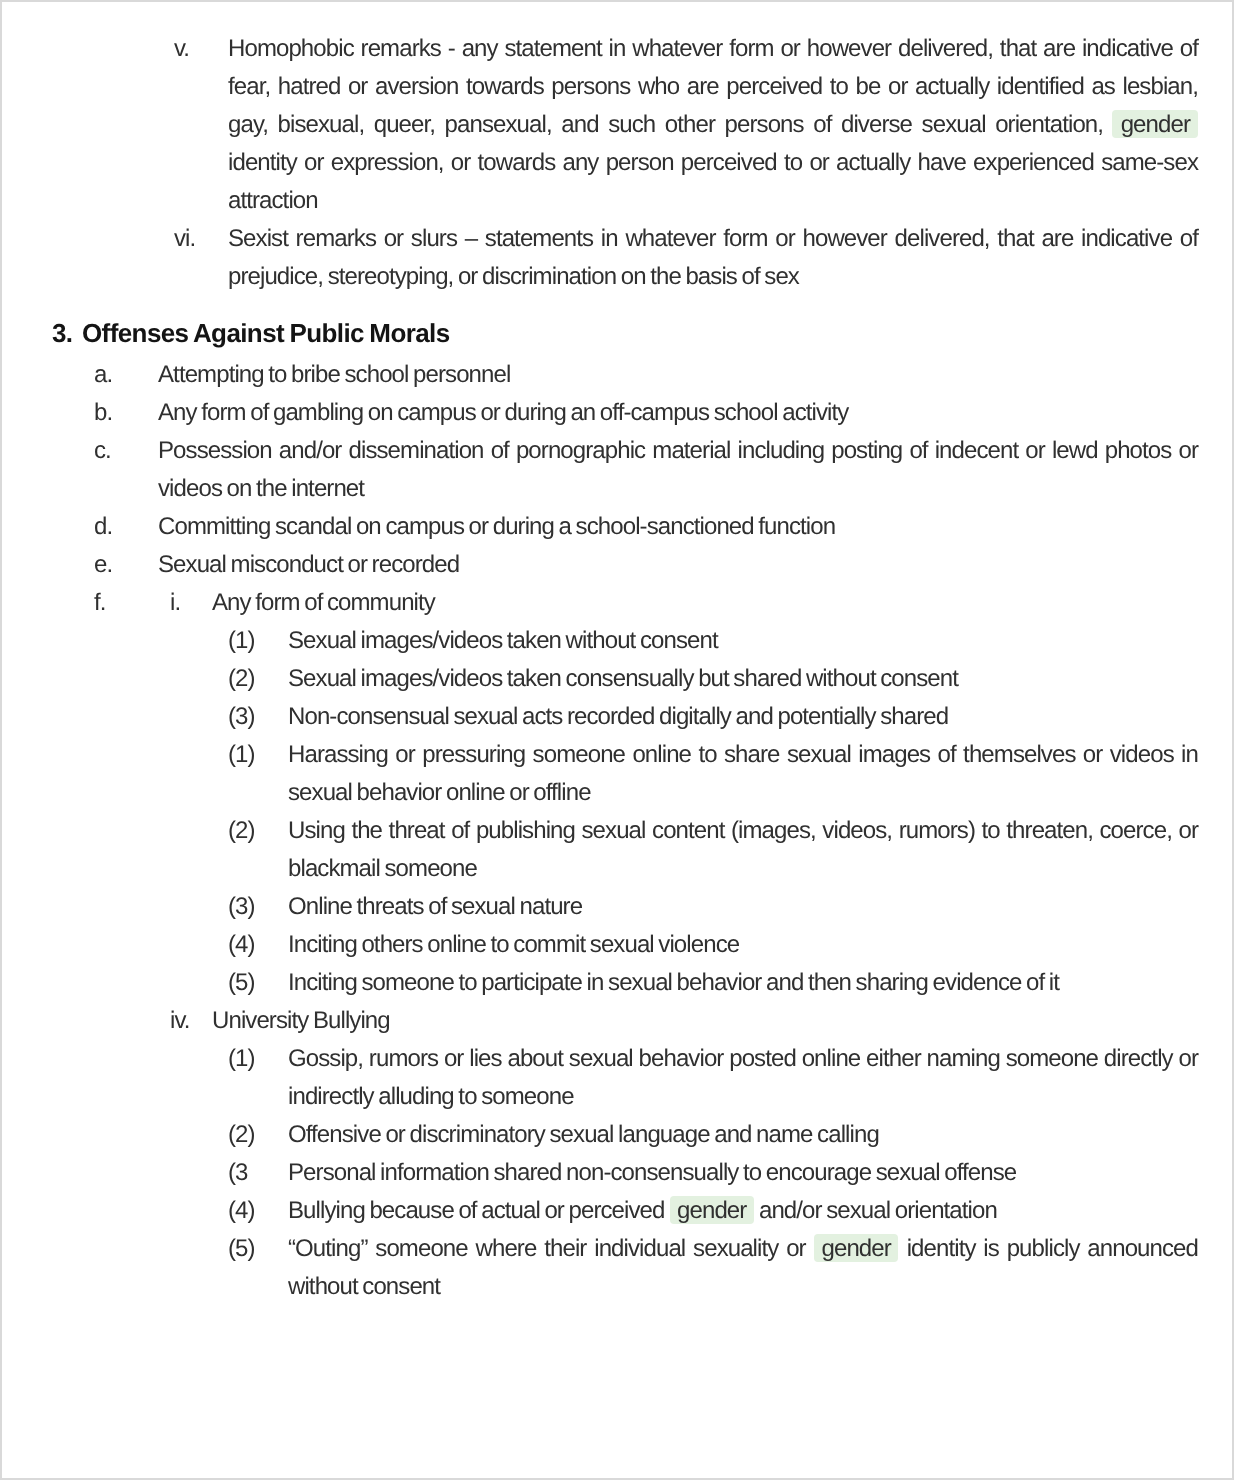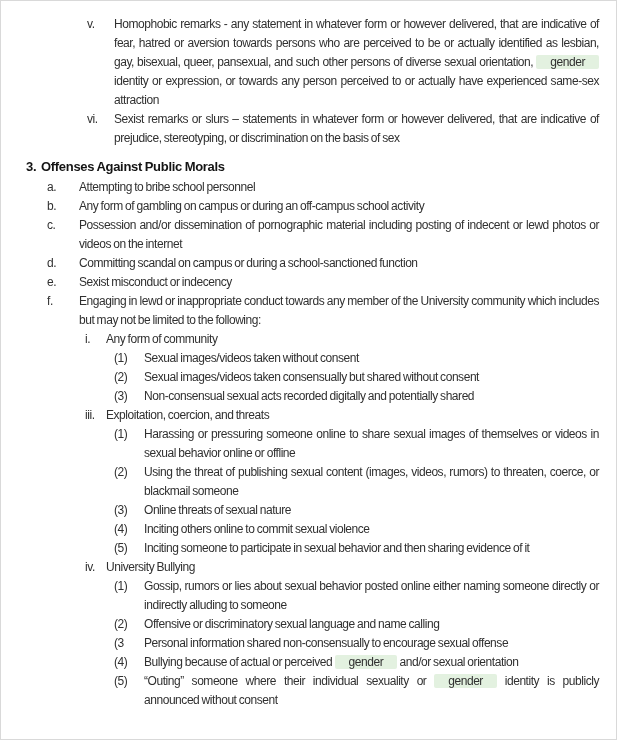--- a/index.html
+++ b/index.html
@@ -46,42 +46,41 @@
   .lvl-i { padding-left: 105px; }
   .lvl-i .marker { left: 84px; }
 
   
   .lvl-n { padding-left: 143px; }
   .lvl-n .marker { left: 113px; }
 
   .just { text-align: justify; text-align-last: left; }
 
   .hl {
-    padding: 0 14px;
+    padding: 0 4px;
     border-radius: 2px;
   }
 </style>
 </head>
 <body>
 
 <main class="doc">
     <div class="item lvl-intro just"><span class="marker">v.</span><span class="txt">Homophobic remarks - any statement in whatever form or however delivered, that are indicative of fear, hatred or aversion towards persons who are perceived to be or actually identified as lesbian, gay, bisexual, queer, pansexual, and such other persons of diverse sexual orientation, <span class="hl" style="background-color: rgb(227, 241, 224);">gender</span> identity or expression, or towards any person perceived to or actually have experienced same-sex attraction</span></div>
     <div class="item lvl-intro just"><span class="marker">vi.</span><span class="txt">Sexist remarks or slurs – statements in whatever form or however delivered, that are indicative of prejudice, stereotyping, or discrimination on the basis of sex</span></div>
     <div class="item lvl-h"><span class="marker">3.</span><span class="txt">Offenses Against Public Morals</span></div>
     <div class="item lvl-a"><span class="marker">a.</span><span class="txt">Attempting to bribe school personnel</span></div>
     <div class="item lvl-a"><span class="marker">b.</span><span class="txt">Any form of gambling on campus or during an off-campus school activity</span></div>
     <div class="item lvl-a just"><span class="marker">c.</span><span class="txt">Possession and/or dissemination of pornographic material including posting of indecent or lewd photos or videos on the internet</span></div>
     <div class="item lvl-a"><span class="marker">d.</span><span class="txt">Committing scandal on campus or during a school-sanctioned function</span></div>
-    <div class="item lvl-a"><span class="marker">e.</span><span class="txt">Sexist misconduct or indecency</span></div>
-    <div class="item lvl-a just"><span class="marker">f.</span><span class="txt">Engaging in lewd or inappropriate conduct towards any member of the University community which includes but may not be limited to the following:</span></div>
+    <div class="item lvl-a"><span class="marker">e.</span><span class="txt">Sexual misconduct or recorded</span></div>
+    <div class="item lvl-a just"><span class="marker">f.</span></div>
     <div class="item lvl-i"><span class="marker">i.</span><span class="txt">Any form of community</span></div>
     <div class="item lvl-n"><span class="marker">(1)</span><span class="txt">Sexual images/videos taken without consent</span></div>
     <div class="item lvl-n"><span class="marker">(2)</span><span class="txt">Sexual images/videos taken consensually but shared without consent</span></div>
     <div class="item lvl-n"><span class="marker">(3)</span><span class="txt">Non-consensual sexual acts recorded digitally and potentially shared</span></div>
-    <div class="item lvl-i"><span class="marker">iii.</span><span class="txt">Exploitation, coercion, and threats</span></div>
     <div class="item lvl-n just"><span class="marker">(1)</span><span class="txt">Harassing or pressuring someone online to share sexual images of themselves or videos in sexual behavior online or offline</span></div>
     <div class="item lvl-n just"><span class="marker">(2)</span><span class="txt">Using the threat of publishing sexual content (images, videos, rumors) to threaten, coerce, or blackmail someone</span></div>
     <div class="item lvl-n"><span class="marker">(3)</span><span class="txt">Online threats of sexual nature</span></div>
     <div class="item lvl-n"><span class="marker">(4)</span><span class="txt">Inciting others online to commit sexual violence</span></div>
     <div class="item lvl-n"><span class="marker">(5)</span><span class="txt">Inciting someone to participate in sexual behavior and then sharing evidence of it</span></div>
     <div class="item lvl-i"><span class="marker">iv.</span><span class="txt">University Bullying</span></div>
     <div class="item lvl-n just"><span class="marker">(1)</span><span class="txt">Gossip, rumors or lies about sexual behavior posted online either naming someone directly or indirectly alluding to someone</span></div>
     <div class="item lvl-n"><span class="marker">(2)</span><span class="txt">Offensive or discriminatory sexual language and name calling</span></div>
     <div class="item lvl-n"><span class="marker">(3</span><span class="txt">Personal information shared non-consensually to encourage sexual offense</span></div>
     <div class="item lvl-n"><span class="marker">(4)</span><span class="txt">Bullying because of actual or perceived <span class="hl" style="background-color: rgb(227, 241, 224);">gender</span> and/or sexual orientation</span></div>

